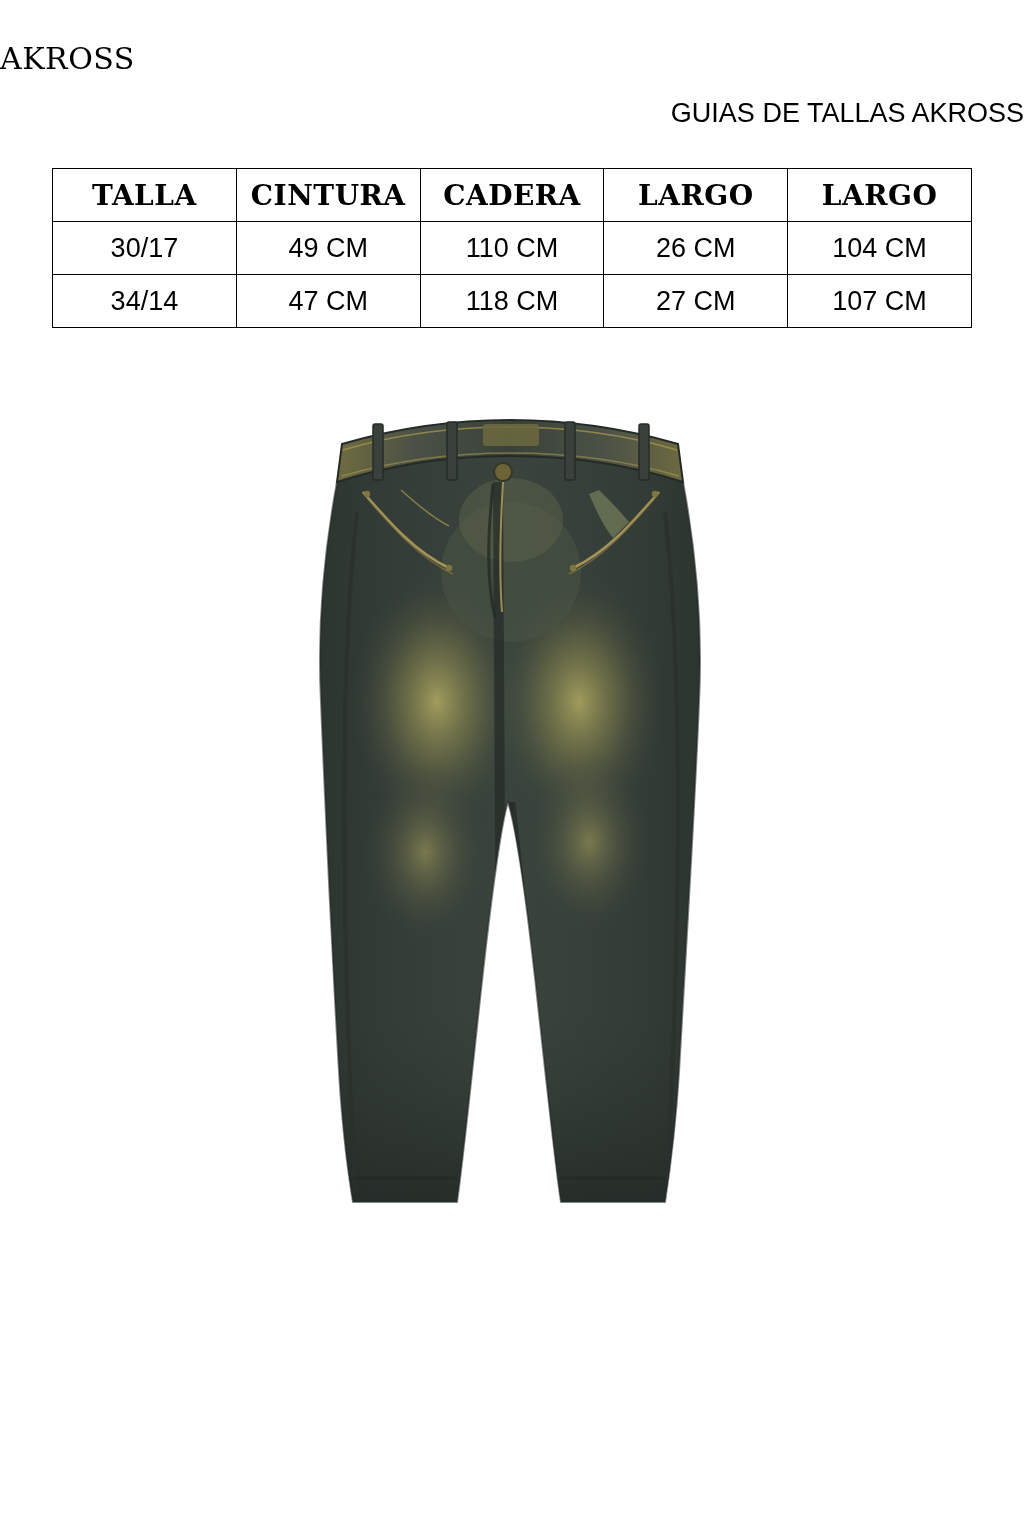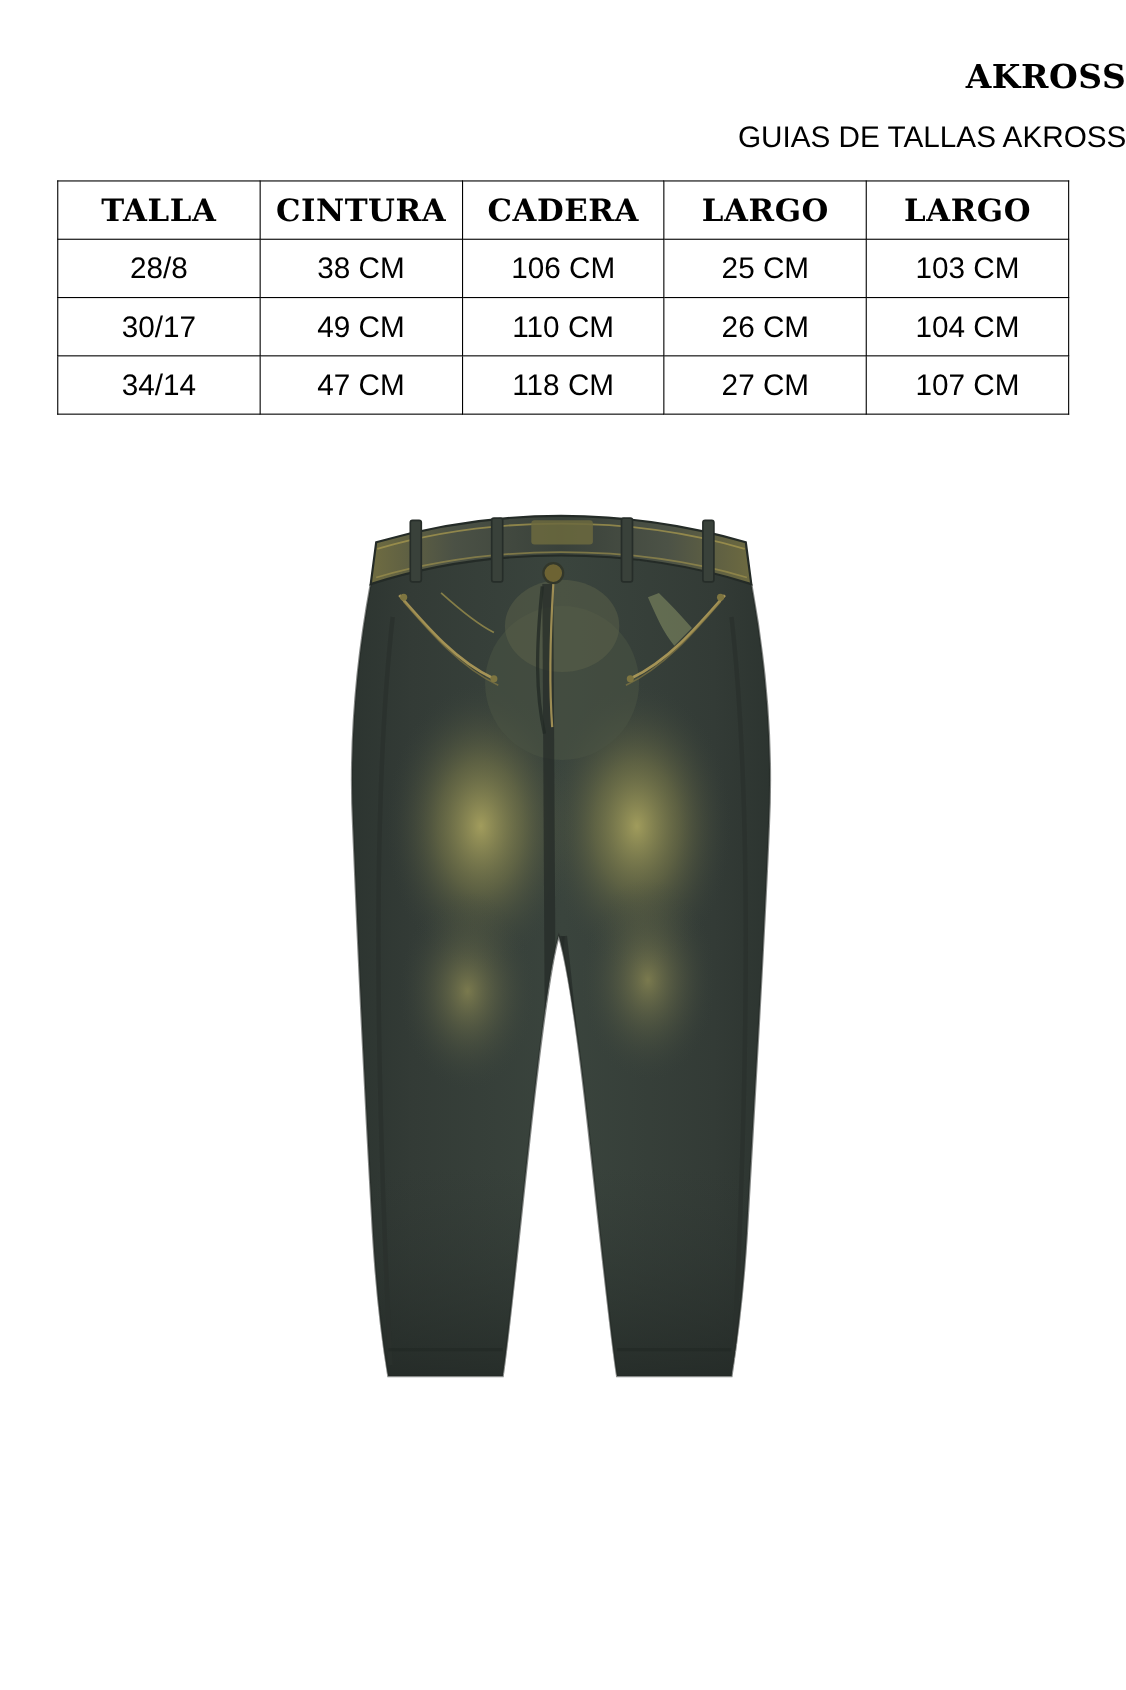--- a/index.html
+++ b/index.html
@@ -14,38 +14,38 @@
     font-family: "Liberation Sans", sans-serif;
     color: #000000;
     overflow: hidden;
   }
   .page {
     width: 1024px;
     height: 1536px;
     position: relative;
   }
   .brand-title {
-    text-align: right;
+    text-align: left;
     font-family: "DejaVu Serif", serif;
-    font-weight: bold;
+    font-weight: normal;
     font-size: 30px;
     letter-spacing: 0.5px;
-    margin-top: 56px;
+    margin-top: 44px;
     line-height: 1;
   }
   .subtitle {
     text-align: right;
     font-family: "Liberation Sans", sans-serif;
     font-size: 27px;
     font-weight: 400;
     margin-top: 26px;
     line-height: 1;
   }
   .table-wrap {
-    margin: 25px auto 0 auto;
+    margin: 41px auto 0 auto;
     width: 920px;
   }
   table.size-table {
     border-collapse: collapse;
     width: 100%;
     table-layout: fixed;
   }
   table.size-table th,
   table.size-table td {
     border: 1.5px solid #000000;
@@ -94,27 +94,20 @@
       <thead>
         <tr>
           <th>TALLA</th>
           <th>CINTURA</th>
           <th>CADERA</th>
           <th>LARGO</th>
           <th>LARGO</th>
         </tr>
       </thead>
       <tbody>
-        <tr>
-          <td>28/8</td>
-          <td>38 CM</td>
-          <td>106 CM</td>
-          <td>25 CM</td>
-          <td>103 CM</td>
-        </tr>
         <tr>
           <td>30/17</td>
           <td>49 CM</td>
           <td>110 CM</td>
           <td>26 CM</td>
           <td>104 CM</td>
         </tr>
         <tr>
           <td>34/14</td>
           <td>47 CM</td>

